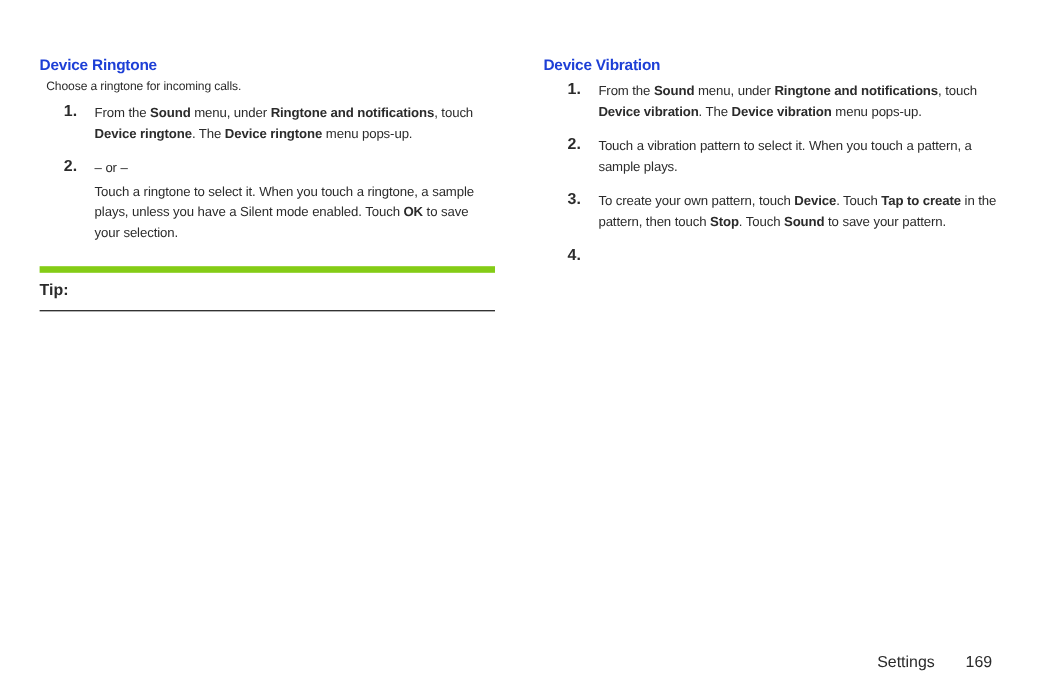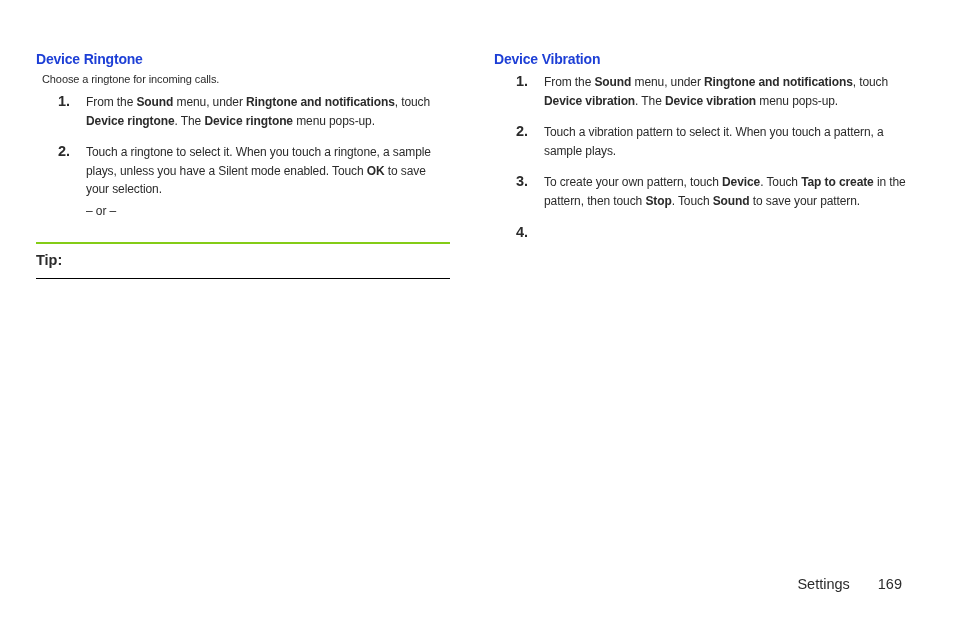--- a/index.html
+++ b/index.html
@@ -7,25 +7,25 @@
   .page { display: flex; padding: 51px 46px 0 36px; gap: 44px; }
   .col { width: 418px; }
   .heading { color: #1d3fd6; font-weight: 700; font-size: 14px; letter-spacing: -0.2px; margin-bottom: 6px; }
   .intro { font-size: 11px; margin: 0 0 8px 6px; letter-spacing: -0.1px; color:#2b2b2b; }
   ol { list-style: none; padding: 0; margin: 0 0 0 22px; }
   li { display: flex; margin-bottom: 10px; }
   .num { font-weight: 700; font-size: 14.5px; width: 28px; flex-shrink: 0; }
   .txt { font-size: 12px; line-height: 1.55; letter-spacing: -0.1px; }
   .txt p { margin-bottom: 3px; }
   .b { font-weight: 700; }
-  .tipblock { border-top: 2px solid #84cc16; border-bottom: 1px solid #000; margin-top: 18px; padding: 8px 0 10px 0; display:flex; }
+  .tipblock { border-top: 6px solid #84cc16; border-bottom: 1px solid #000; margin-top: 18px; padding: 8px 0 10px 0; display:flex; }
   .tiplabel { font-weight:700; font-size:14.5px; width:30px; flex-shrink:0; }
   .tiptxt { font-size:14.5px; line-height:1.55; letter-spacing:-0.1px; }
   .it { font-style: italic; }
-  .footer { position: absolute; bottom: 44px; right: 52px; font-size: 14.5px; color:#2b2b2b; }
+  .footer { position: absolute; bottom: 26px; right: 52px; font-size: 14.5px; color:#2b2b2b; }
   .footer .sec { margin-right: 28px; }
 </style>
 </head>
 <body>
 
 <div class="page">
 
   <div class="col">
     <div class="heading">Device Ringtone</div>
     <div class="intro">Choose a ringtone for incoming calls.</div>
@@ -34,24 +34,24 @@
         <div class="num">1.</div>
         <div class="txt">
           <p>
             <span>From the </span><span class="b">Sound</span><span> menu, under </span><span class="b">Ringtone and notifications</span><span>, touch </span><span class="b">Device ringtone</span><span>. The </span><span class="b">Device ringtone</span><span> menu pops-up.</span>
           </p>
         </div>
       </li>
       <li>
         <div class="num">2.</div>
         <div class="txt">
+          <p>– or –</p>
           <p>
             <span>Touch a ringtone to select it. When you touch a ringtone, a sample plays, unless you have a Silent mode enabled. Touch </span><span class="b">OK</span><span> to save your selection.</span>
           </p>
-          <p>– or –</p>
         </div>
       </li>
     </ol>
     <div class="tipblock">
       <div class="tiplabel">Tip:</div>
     </div>
   </div>
 
   <div class="col">
     <div class="heading">Device Vibration</div>

